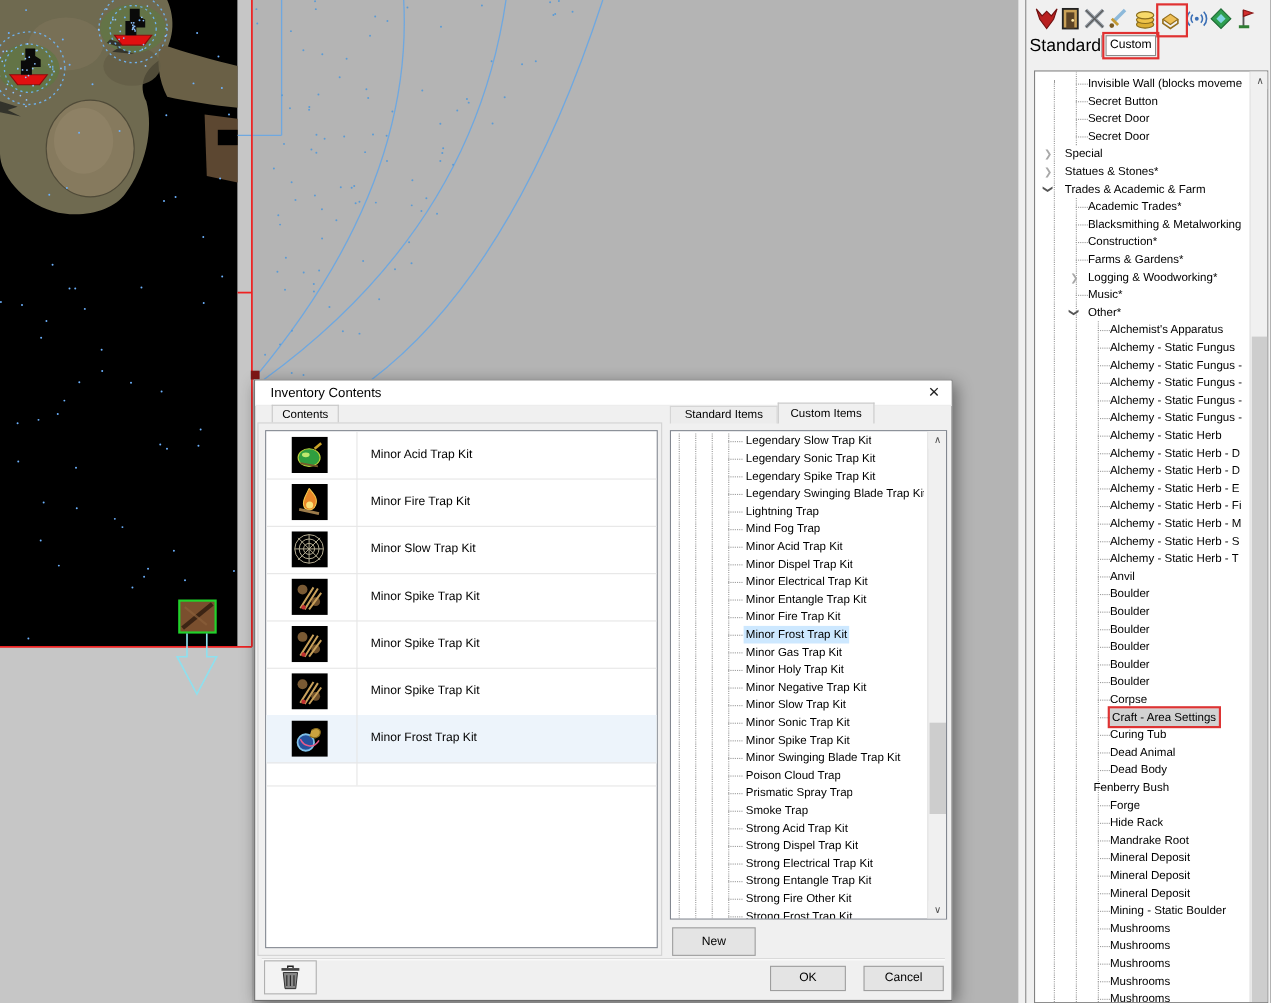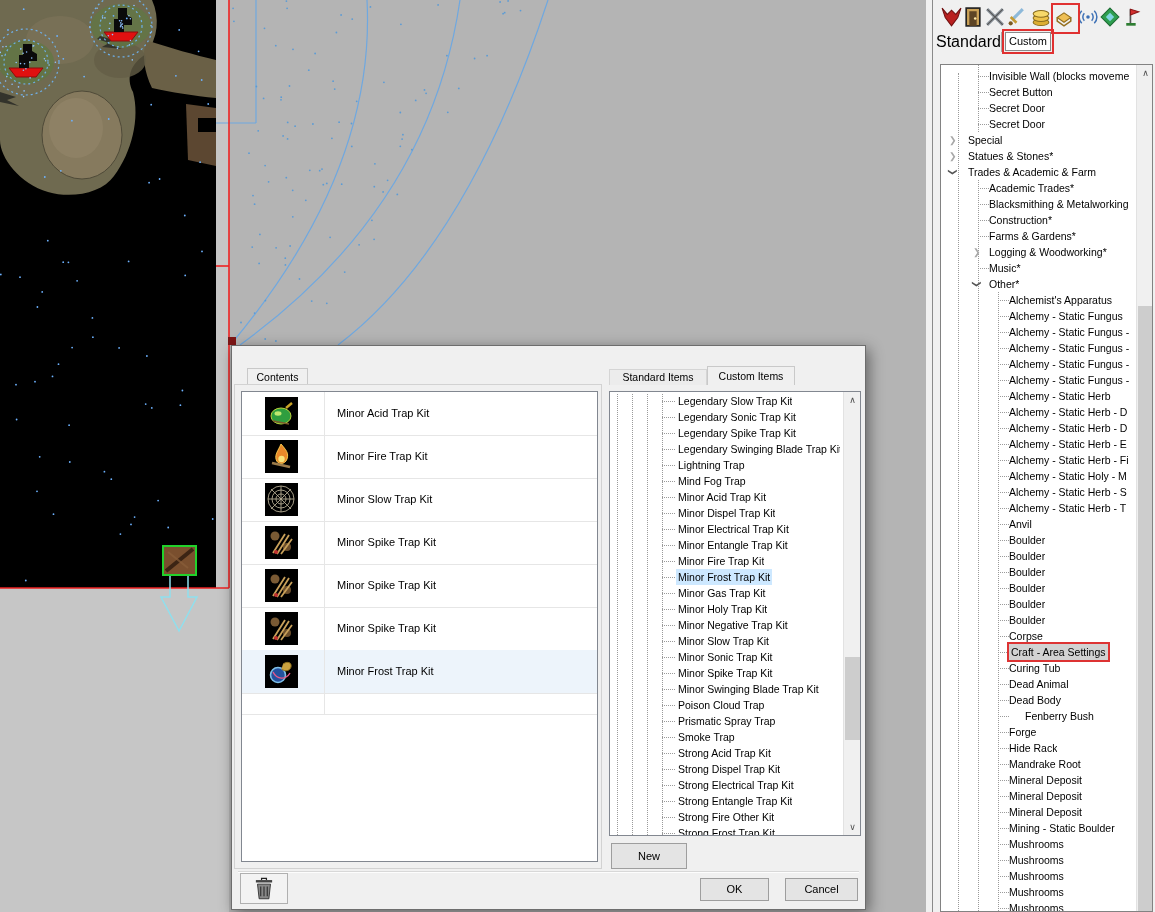--- a/index.html
+++ b/index.html
@@ -501,21 +501,21 @@
         <div class="trow" style="top: 371px;">
           <div class="stub" style="left: 57px; width: 11px;"></div>
           <div class="lbl" style="left: 68px; max-width: 125px;">Alchemy - Static Herb - E</div>
         </div>
         <div class="trow" style="top: 387px;">
           <div class="stub" style="left: 57px; width: 11px;"></div>
           <div class="lbl" style="left: 68px; max-width: 125px;">Alchemy - Static Herb - Fi</div>
         </div>
         <div class="trow" style="top: 403px;">
           <div class="stub" style="left: 57px; width: 11px;"></div>
-          <div class="lbl" style="left: 68px; max-width: 125px;">Alchemy - Static Holy - M</div>
+          <div class="lbl" style="left: 68px; max-width: 125px;">Alchemy - Static Herb - M</div>
         </div>
         <div class="trow" style="top: 419px;">
           <div class="stub" style="left: 57px; width: 11px;"></div>
           <div class="lbl" style="left: 68px; max-width: 125px;">Alchemy - Static Herb - S</div>
         </div>
         <div class="trow" style="top: 435px;">
           <div class="stub" style="left: 57px; width: 11px;"></div>
           <div class="lbl" style="left: 68px; max-width: 125px;">Alchemy - Static Herb - T</div>
         </div>
         <div class="trow" style="top: 451px;">
@@ -561,21 +561,21 @@
         <div class="trow" style="top: 611px;">
           <div class="stub" style="left: 57px; width: 11px;"></div>
           <div class="lbl" style="left: 68px; max-width: 125px;">Dead Animal</div>
         </div>
         <div class="trow" style="top: 627px; padding-left: 16px;">
           <div class="stub" style="left: 57px; width: 11px;"></div>
           <div class="lbl" style="left: 68px; max-width: 125px;">Dead Body</div>
         </div>
         <div class="trow" style="top: 643px;">
           <div class="stub" style="left: 57px; width: 11px;"></div>
-          <div class="lbl" style="left: 84px; max-width: 125px;">Fenberry Bush</div>
+          <div class="lbl" style="left: 53px; max-width: 125px;">Fenberry Bush</div>
         </div>
         <div class="trow" style="top: 659px;">
           <div class="stub" style="left: 57px; width: 11px;"></div>
           <div class="lbl" style="left: 68px; max-width: 125px;">Forge</div>
         </div>
         <div class="trow" style="top: 675px;">
           <div class="stub" style="left: 57px; width: 11px;"></div>
           <div class="lbl" style="left: 68px; max-width: 125px;">Hide Rack</div>
         </div>
         <div class="trow" style="top: 691px;">
@@ -619,20 +619,24 @@
           <div class="lbl" style="left: 68px; max-width: 125px;">Mushrooms</div>
         </div>
         <div class="vsb" style="left: 195px; top: 0px; width: 17px; height: 846px;">
           <div class="arr" style="top: 0px;">∧</div>
           <div class="thumb" style="top: 241px; height: 605px;"></div>
         </div>
       </div>
   </div>
 
   <div id="dialog" class="abs">
+    <div id="dlg-titlebar" class="abs">
+      <span id="dlg-title" class="abs">Inventory Contents</span>
+      <span id="dlg-close" class="abs">✕</span>
+    </div>
     <div class="tab abs" style="left:15px;top:22px;width:61px;height:17px;line-height:16px;">Contents</div>
     <div id="lpane" class="abs"></div>
     <div id="clist" class="abs">
         <div class="crow" style="top: 0px;">
           <div class="ic"><svg viewBox="0 0 33 33">
               <rect width="33" height="33" fill="#000"></rect>
               <ellipse cx="16" cy="19" rx="10" ry="8" fill="#2f9e3f" stroke="#bcd23a"></ellipse>
               <ellipse cx="13" cy="16.5" rx="3.5" ry="2.2" fill="#bfe86f"></ellipse>
               <path d="M21 11 L27 6" stroke="#c9a227" stroke-width="2.4"></path>
               <path d="M8 24 L24 27" stroke="#7a5a2a" stroke-width="1.6"></path>

